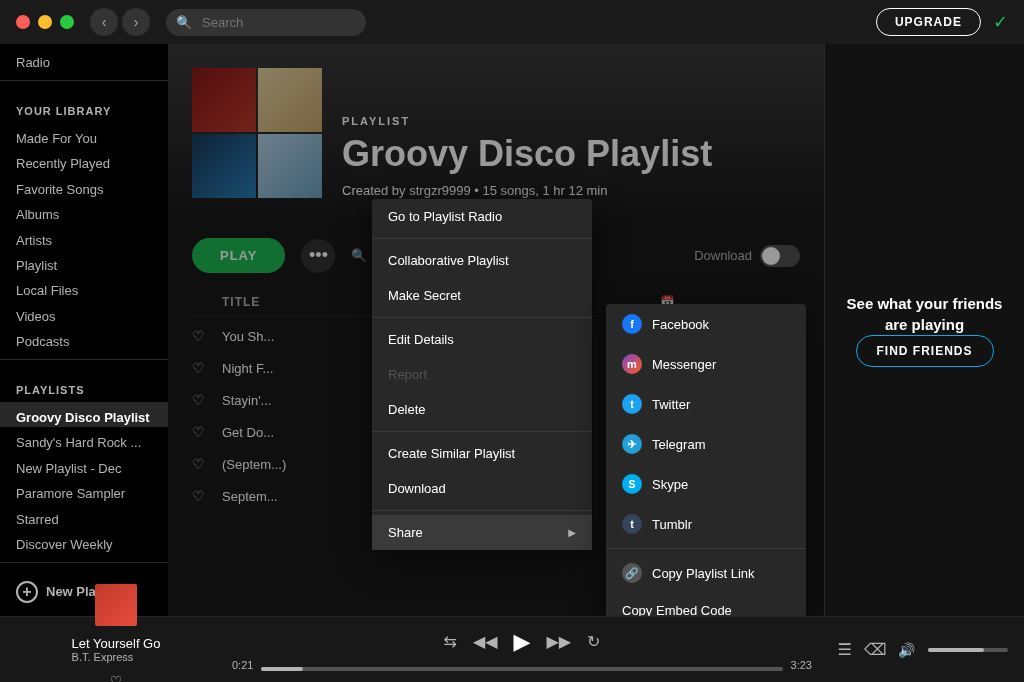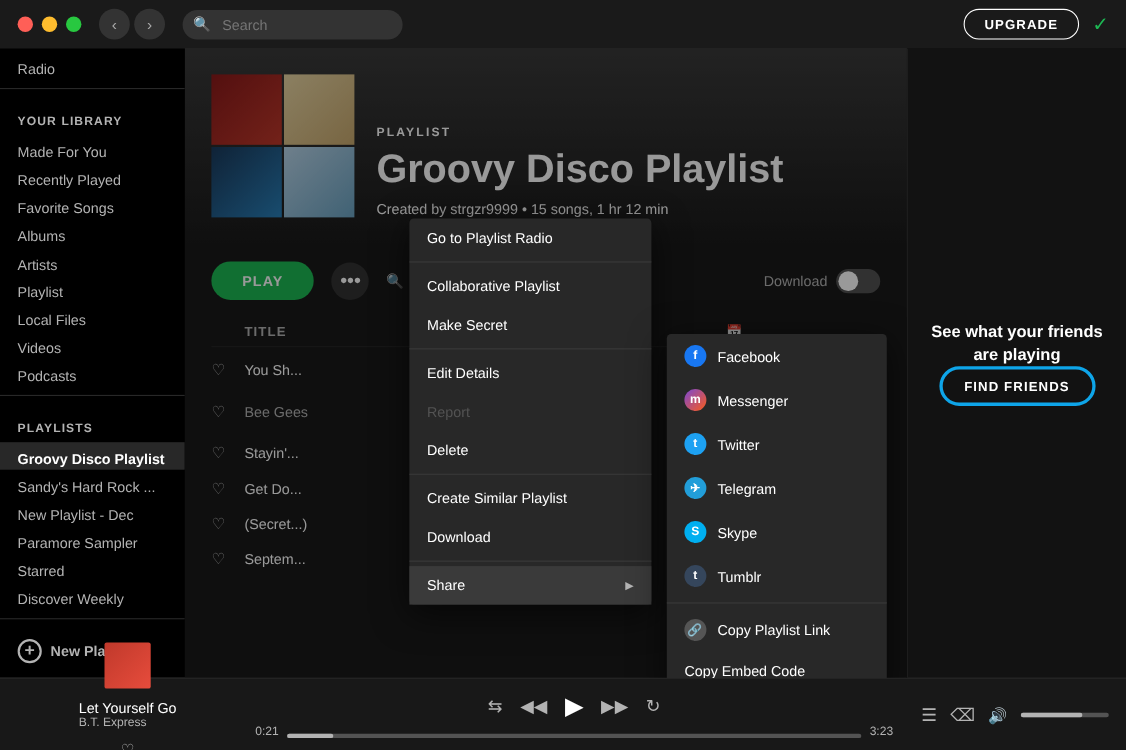--- a/index.html
+++ b/index.html
@@ -315,21 +315,21 @@
       border-left: 1px solid #282828;
     }
     .friends-title {
       font-size: 15px;
       font-weight: 700;
       color: #fff;
       text-align: center;
       line-height: 1.4;
     }
     .find-friends-btn {
-      border: 3px solid #0ea5e9;
+      border: 1px solid #0ea5e9;
       border-radius: 20px;
       background: transparent;
       color: #fff;
       padding: 8px 20px;
       font-size: 12px;
       font-weight: 700;
       letter-spacing: 1px;
       cursor: pointer;
     }
 
@@ -615,41 +615,42 @@
 
       <div class="track-row">
         <span class="track-heart">♡</span>
         <span class="track-title">You Sh...</span>
         <span class="track-artist">Bee Gees</span>
         <span></span>
         <span class="track-date">2019-02-15</span>
       </div>
       <div class="track-row">
         <span class="track-heart">♡</span>
+        <span class="track-title">Night F...</span>
         <span class="track-artist">Bee Gees</span>
         <span></span>
         <span class="track-date">2019-02-15</span>
       </div>
       <div class="track-row">
         <span class="track-heart">♡</span>
         <span class="track-title">Stayin'...</span>
         <span class="track-artist">Bee Gees</span>
         <span></span>
         <span class="track-date">2019-02-15</span>
       </div>
       <div class="track-row">
         <span class="track-heart">♡</span>
         <span class="track-title">Get Do...</span>
         <span class="track-artist"></span>
         <span></span>
         <span class="track-date">2019-02-15</span>
       </div>
       <div class="track-row">
         <span class="track-heart">♡</span>
-        <span class="track-title">(Secret...)</span>
+        <span class="track-title">(Septem...)</span>
         <span class="track-artist"></span>
         <span></span>
         <span class="track-date">2019-02-15</span>
       </div>
       <div class="track-row">
         <span class="track-heart">♡</span>
         <span class="track-title">Septem...</span>
         <span class="track-artist"></span>
         <span></span>
         <span class="track-date">2019-02-15</span>

